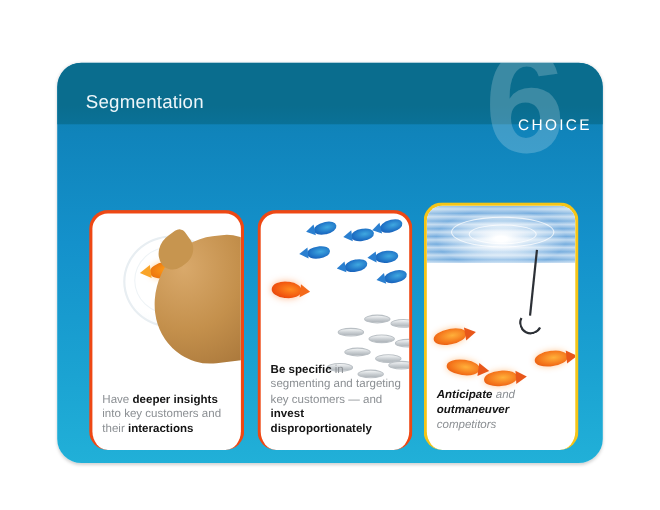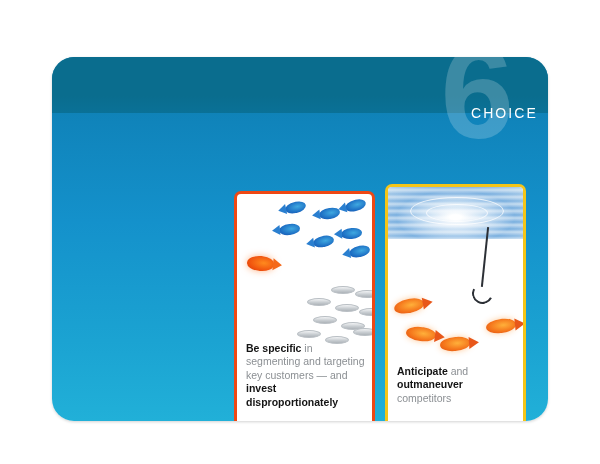--- a/index.html
+++ b/index.html
@@ -81,29 +81,30 @@
   .panels {
     position: absolute;
     left: 0;
     top: 0;
     width: 100%;
     height: 100%;
     z-index: 5;
   }
   .panel {
     position: absolute;
-    bottom: 0;
+    bottom: 12px;
     background: #ffffff;
     border-style: solid;
     border-width: 3px;
     border-bottom: none;
     border-top-left-radius: 7px;
     border-top-right-radius: 7px;
     overflow: hidden;
     box-sizing: border-box;
+    border-radius: 17px;
   }
   .panel-1 { left: 29px;  width: 141px; top: 134px; border-color: #ee4814; }
   .panel-2 { left: 182px; width: 141px; top: 134px; border-color: #ee4814; }
   .panel-3 { left: 333px; width: 141px; top: 127px; border-color: #f5c518; }
 
   .panel-art {
     position: absolute;
     left: 0; top: 0;
     width: 100%;
     overflow: hidden;
@@ -113,21 +114,21 @@
     left: 9px;
     right: 7px;
     font-size: 10.5px;
     line-height: 13.4px;
     color: #8b8f93;
     z-index: 4;
   }
   .panel-caption b { color: #141414; font-weight: bold; }
   .cap-1 { bottom: 12px; }
   .cap-2 { bottom: 12px; }
-  .cap-3 { bottom: 16px; }
+  .cap-3 { bottom: 16px; font-style: italic; }
 
   
   .bowl {
     position: absolute;
     left: 28px; top: 20px;
     width: 84px; height: 80px;
     border-radius: 50%;
     border: 2px solid #e8eef2;
     background: radial-gradient(circle at 36% 32%, #ffffff 55%, #f2f7fa 100%);
   }
@@ -270,25 +271,39 @@
 </style>
 </head>
 <body>
 
 <div class="slide">
 
   <div class="header-band"></div>
 
   <div class="watermark">6</div>
 
+  <div class="slide-title">Segmentation</div>
 
   <div class="choice-label">CHOICE</div>
 
   <div class="panels">
 
+    <div class="panel panel-1">
+      <div class="panel-art" style="height:170px">
+        <div class="bowl"></div>
+        <div class="bowl-ring"></div>
+        <div class="fish-bowl"></div>
+        <div class="cat">
+            <div class="cat-ear"></div>
+          </div>
+      </div>
+      <div class="panel-caption cap-1">
+        <span>Have </span><b>deeper insights</b><span> into key customers and their </span><b>interactions</b>
+      </div>
+    </div>
 
     <div class="panel panel-2">
       <div class="panel-art" style="height:150px">
         <div class="bfish" style="left:48px; top:8px;  transform:rotate(-12deg)"></div>
         <div class="bfish" style="left:82px; top:14px; transform:rotate(-8deg)"></div>
         <div class="bfish" style="left:108px;top:6px;  transform:rotate(-14deg)"></div>
         <div class="bfish" style="left:42px; top:30px; transform:rotate(-6deg)"></div>
         <div class="bfish" style="left:76px; top:42px; transform:rotate(-10deg)"></div>
         <div class="bfish" style="left:104px;top:34px; transform:rotate(-4deg)"></div>
         <div class="bfish" style="left:112px;top:52px; transform:rotate(-12deg)"></div>

